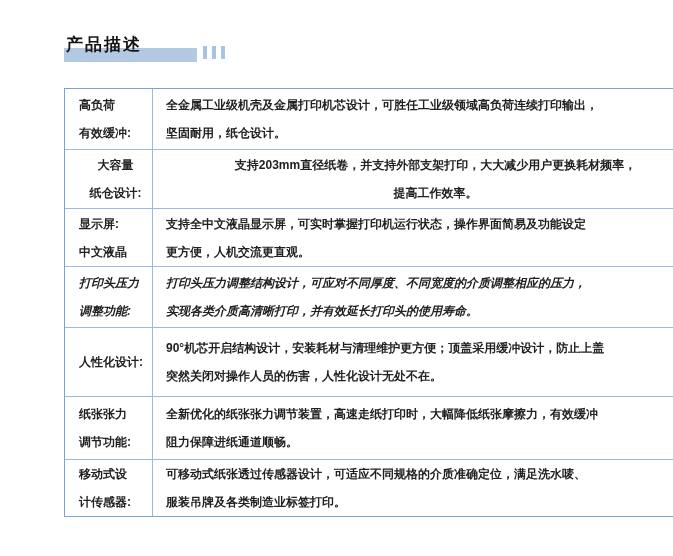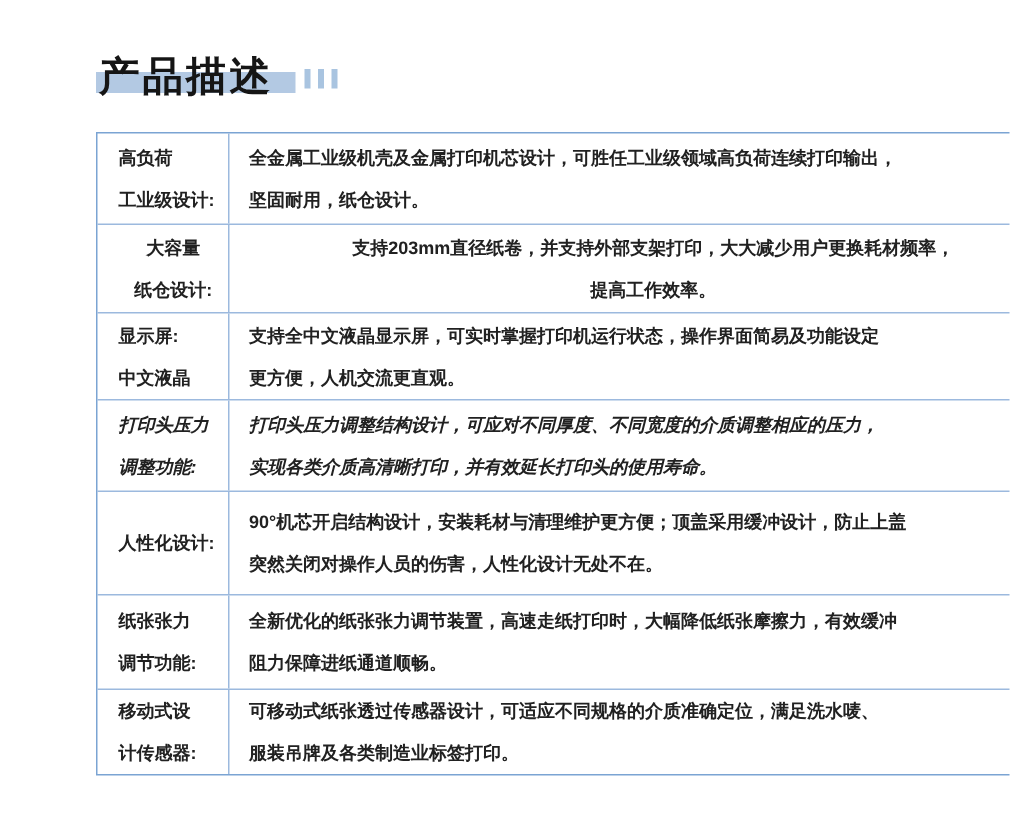--- a/index.html
+++ b/index.html
@@ -29,21 +29,21 @@
   .title-highlight {
     position: absolute;
     left: 64px; top: 48px;
     width: 133px; height: 14px;
     background: var(--title-highlight);
     z-index: 1;
   }
   .page-title {
     position: absolute;
     left: 66px; top: 33px;
-    font-size: 27px;
+    font-size: 17px;
     font-weight: bold;
     letter-spacing: 2px;
     color: var(--title-text);
     z-index: 2;
     white-space: nowrap;
   }
   .accent-bars {
     position: absolute;
     left: 203px; top: 46px;
     display: flex;
@@ -106,21 +106,21 @@
       <span class="bar"></span>
       <span class="bar"></span>
       <span class="bar"></span>
     </div>
   </div>
 
   <div class="ptable" id="product-table">
       <div class="t-row">
         <div class="cell cell-label">
           <div class="line">高负荷</div>
-          <div class="line">工业级设计:</div>
+          <div class="line">有效缓冲:</div>
         </div>
         <div class="cell cell-content">
           <div class="line">全金属工业级机壳及金属打印机芯设计，可胜任工业级领域高负荷连续打印输出，</div>
           <div class="line">坚固耐用，纸仓设计。</div>
         </div>
       </div>
       <div class="t-row">
         <div class="cell cell-label">
           <div class="line">大容量</div>
           <div class="line">纸仓设计:</div>

